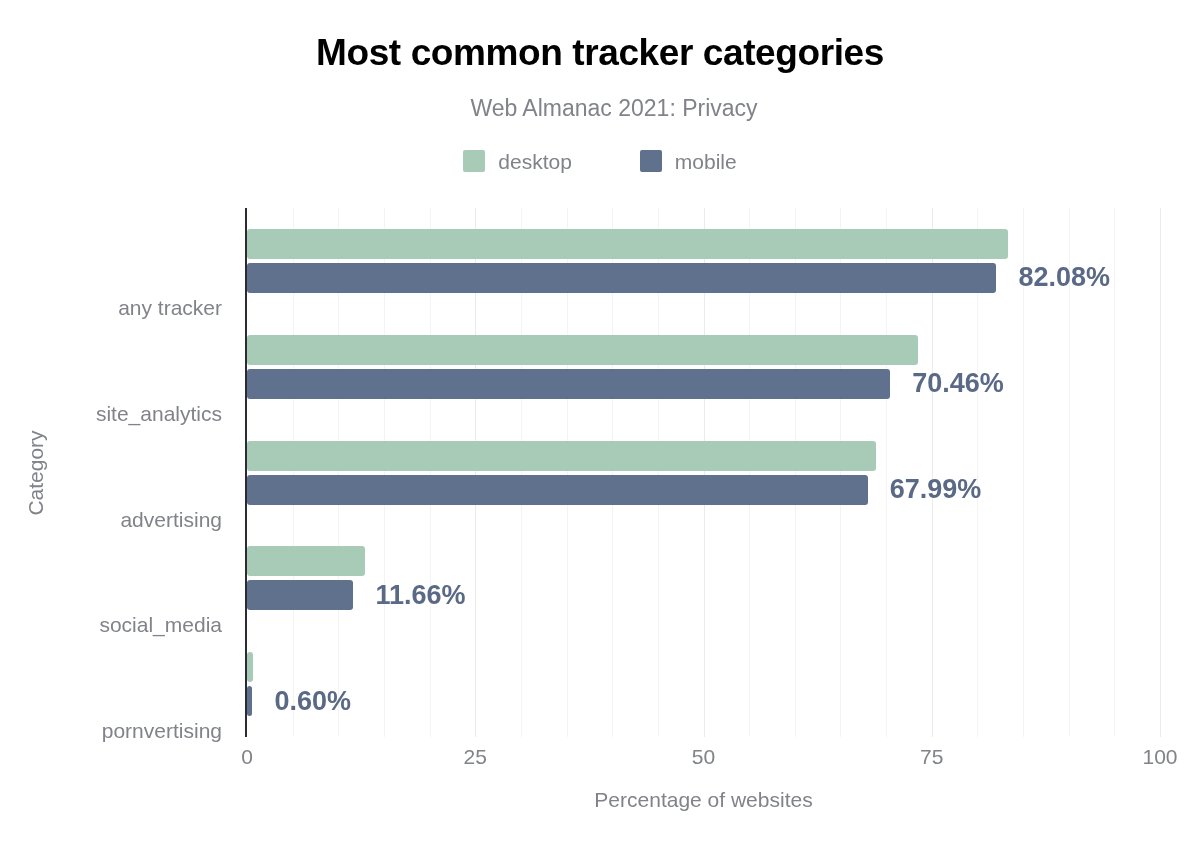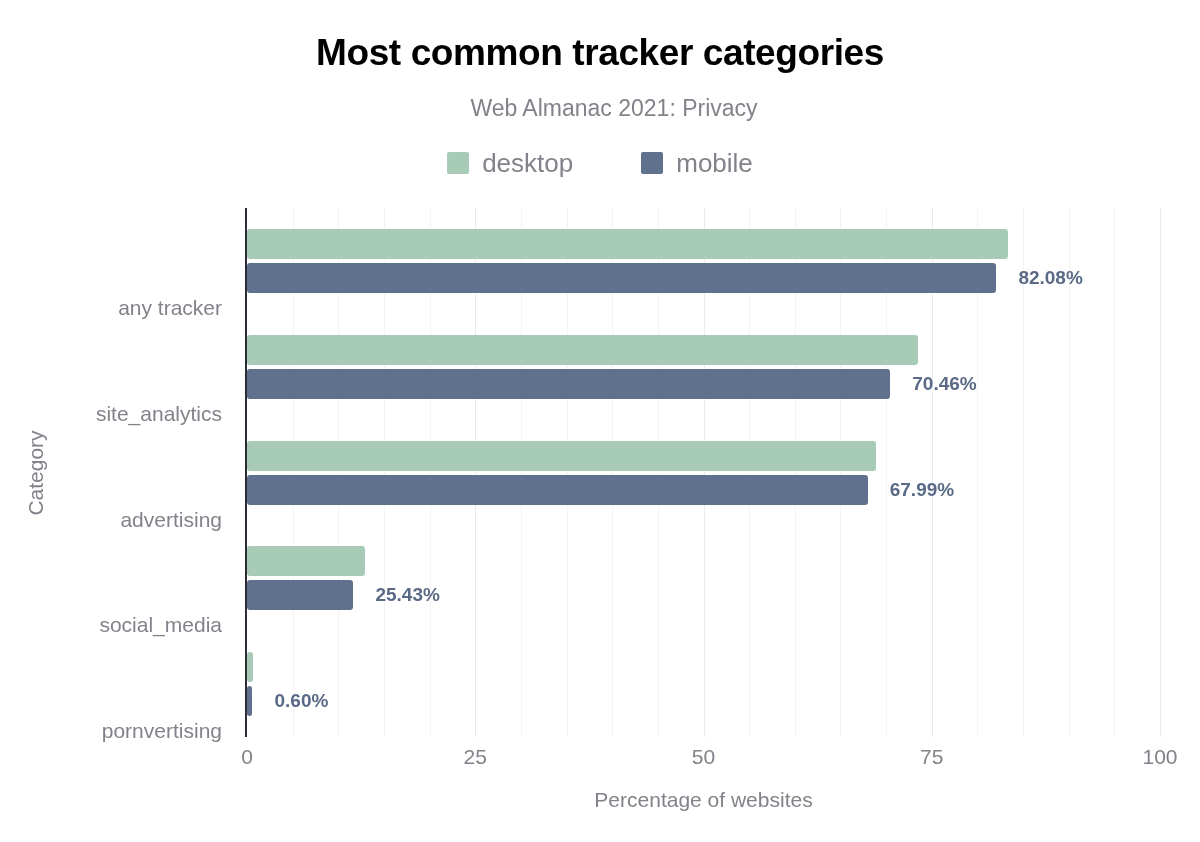--- a/index.html
+++ b/index.html
@@ -57,21 +57,21 @@
     align-items: center;
     gap: 13px;
   }
   .legend-swatch {
     width: 22px;
     height: 22px;
     border-radius: 2px;
     display: block;
   }
   .legend-label {
-    font-size: 26px;
+    font-size: 21px;
     color: #808389;
     line-height: 1;
   }
 
   
   #plot {
     position: absolute;
     left: 247px;
     top: 208px;
     width: 913px;   
@@ -114,21 +114,21 @@
     border-radius: 3px;
   }
   .bar.desktop { top: 0; }
   .bar.mobile  { top: 34px; }
   .value-label {
     position: absolute;
     top: 34px;
     height: 30px;
     display: flex;
     align-items: center;
-    font-size: 19px;
+    font-size: 27px;
     font-weight: bold;
     color: #5a6a86;
     white-space: nowrap;
   }
 
   
   .y-tick {
     position: absolute;
     right: 1172px;          
     text-align: right;
@@ -257,21 +257,21 @@
         <div class="value-label" style="left: 665.3px;">70.46%</div>
       </div>
       <div class="group" style="top: 232.5px; height: 64px;">
         <div class="bar desktop" title="advertising desktop 68.91%" style="width: 629.148px; background: rgb(167, 203, 183);"></div>
         <div class="bar mobile" title="advertising mobile 67.99%" style="width: 620.749px; background: rgb(95, 113, 141);"></div>
         <div class="value-label" style="left: 642.749px;">67.99%</div>
       </div>
       <div class="group" style="top: 338.3px; height: 64px;">
         <div class="bar desktop" title="social_media desktop 12.93%" style="width: 118.051px; background: rgb(167, 203, 183);"></div>
         <div class="bar mobile" title="social_media mobile 11.66%" style="width: 106.456px; background: rgb(95, 113, 141);"></div>
-        <div class="value-label" style="left: 128.456px;">25.43%</div>
+        <div class="value-label" style="left: 128.456px;">11.66%</div>
       </div>
       <div class="group" style="top: 444.1px; height: 64px;">
         <div class="bar desktop" title="pornvertising desktop 0.71%" style="width: 6.4823px; background: rgb(167, 203, 183);"></div>
         <div class="bar mobile" title="pornvertising mobile 0.6%" style="width: 5.478px; background: rgb(95, 113, 141);"></div>
         <div class="value-label" style="left: 27.478px;">0.60%</div>
       </div>
     </div>
 </div>
 
 <div id="x-tick-wrap">

